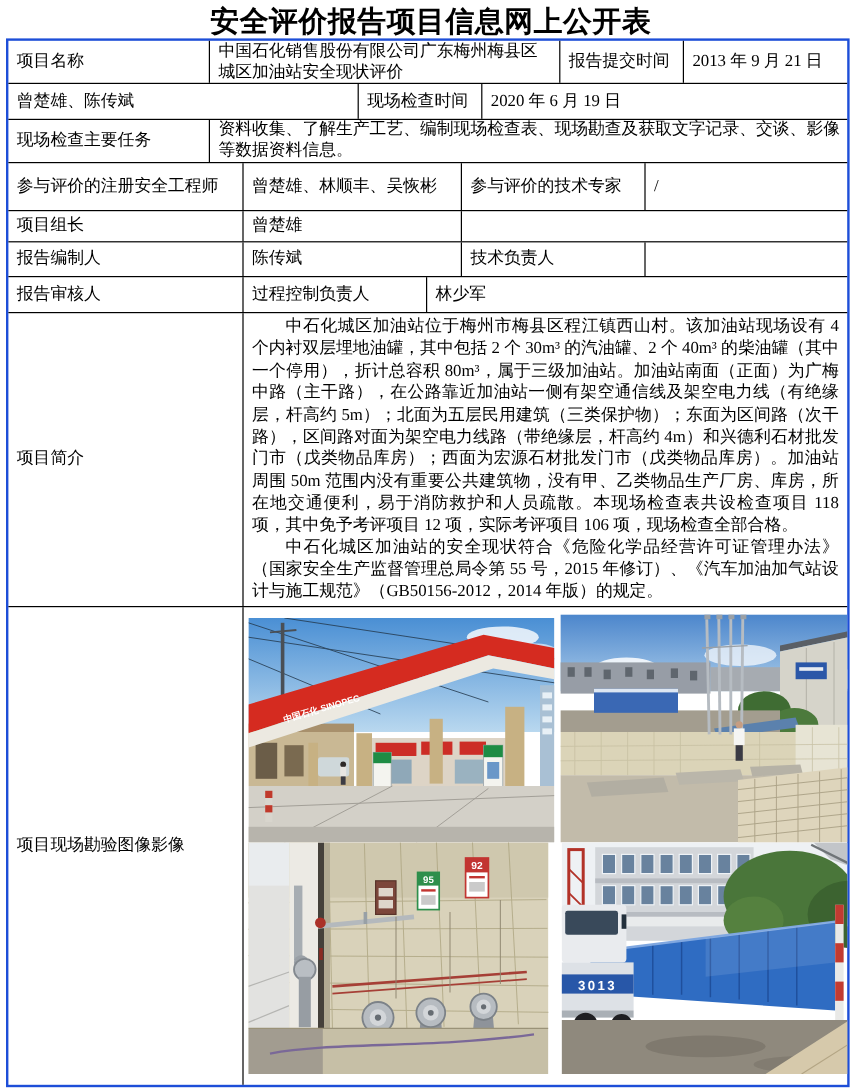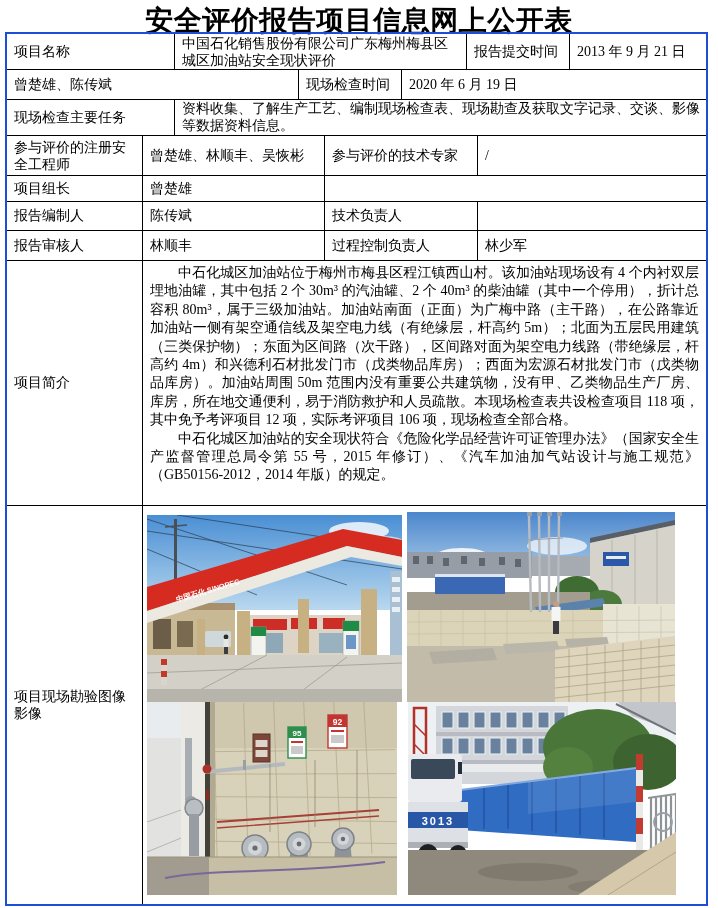--- a/index.html
+++ b/index.html
@@ -1,30 +1,30 @@
 <!DOCTYPE html>
 <html><head>
 <meta charset="utf-8">
 <style>
   html,body{margin:0;padding:0;background:#fff;}
   body{width:718px;height:908px;position:relative;color:#000;
        font-family:"Liberation Serif","DejaVu Serif",serif;}
   .doc-title{position:absolute;top:2px;left:0;width:718px;text-align:center;
-       font-size:28px;font-weight:bold;letter-spacing:0.5px;
+       font-size:24px;font-weight:bold;letter-spacing:0.5px;
        font-family:"Liberation Sans","DejaVu Sans",sans-serif;}
   .tbl{position:absolute;left:5px;top:32px;width:703px;height:874px;
        border:2px solid #1d4ed8;box-sizing:border-box;display:flex;flex-direction:column;}
   .row{display:flex;border-bottom:1px solid #000;box-sizing:border-box;flex-shrink:0;}
   .row.last{border-bottom:none;flex:1;}
   .cell{border-right:1px solid #000;box-sizing:border-box;padding:2px 6px 2px 7px;
        display:flex;align-items:center;font-size:14px;line-height:1.22;overflow:hidden;}
   .cell.end{border-right:none;}
   
   .ca1{width:168px;} .ca2{width:292px;} .ca3{width:103px;} .ca4{flex:1;}
-  .cb1{width:136px;} .cb2{width:182px;} .cb3{width:153px;} .cb4{flex:1;}
+  .cb1{width:196px;} .cb2{width:182px;} .cb3{width:153px;} .cb4{flex:1;}
   .wide{flex:1;}
   
   .r1{height:36px;} .r2{height:30px;} .r3{height:36px;} .r4{height:40px;}
   .r5{height:26px;} .r6{height:29px;} .r7{height:30px;} .r8{height:245px;}
   .intro-cell{display:block;padding:3px 7px;text-align:justify;}
   .intro-cell p{margin:0;text-indent:2em;font-size:14px;line-height:18.4px;}
   .photos-cell{position:relative;padding:0;display:block;}
   .photo{position:absolute;display:block;}
   .lbl{align-items:center;}
   svg text{font-family:"Liberation Sans","DejaVu Sans",sans-serif;}
@@ -67,21 +67,20 @@
   </div>
 
   <div class="row r6">
     <div class="cell cb1">报告编制人</div>
     <div class="cell cb2">陈传斌</div>
     <div class="cell cb3">技术负责人</div>
   </div>
 
   <div class="row r7">
     <div class="cell cb1">报告审核人</div>
-    <div class="cell cb2">林顺丰</div>
     <div class="cell cb3">过程控制负责人</div>
     <div class="cell cb4 end">林少军</div>
   </div>
 
   <div class="row r8">
     <div class="cell cb1 lbl">项目简介</div>
     <div class="cell wide end intro-cell">
       <p>中石化城区加油站位于梅州市梅县区程江镇西山村。该加油站现场设有 4 个内衬双层埋地油罐，其中包括 2 个 30m³ 的汽油罐、2 个 40m³ 的柴油罐（其中一个停用），折计总容积 80m³，属于三级加油站。加油站南面（正面）为广梅中路（主干路），在公路靠近加油站一侧有架空通信线及架空电力线（有绝缘层，杆高约 5m）；北面为五层民用建筑（三类保护物）；东面为区间路（次干路），区间路对面为架空电力线路（带绝缘层，杆高约 4m）和兴德利石材批发门市（戊类物品库房）；西面为宏源石材批发门市（戊类物品库房）。加油站周围 50m 范围内没有重要公共建筑物，没有甲、乙类物品生产厂房、库房，所在地交通便利，易于消防救护和人员疏散。本现场检查表共设检查项目 118 项，其中免予考评项目 12 项，实际考评项目 106 项，现场检查全部合格。</p>
       <p>中石化城区加油站的安全现状符合《危险化学品经营许可证管理办法》（国家安全生产监督管理总局令第 55 号，2015 年修订）、《汽车加油加气站设计与施工规范》（GB50156-2012，2014 年版）的规定。</p>
     </div>

